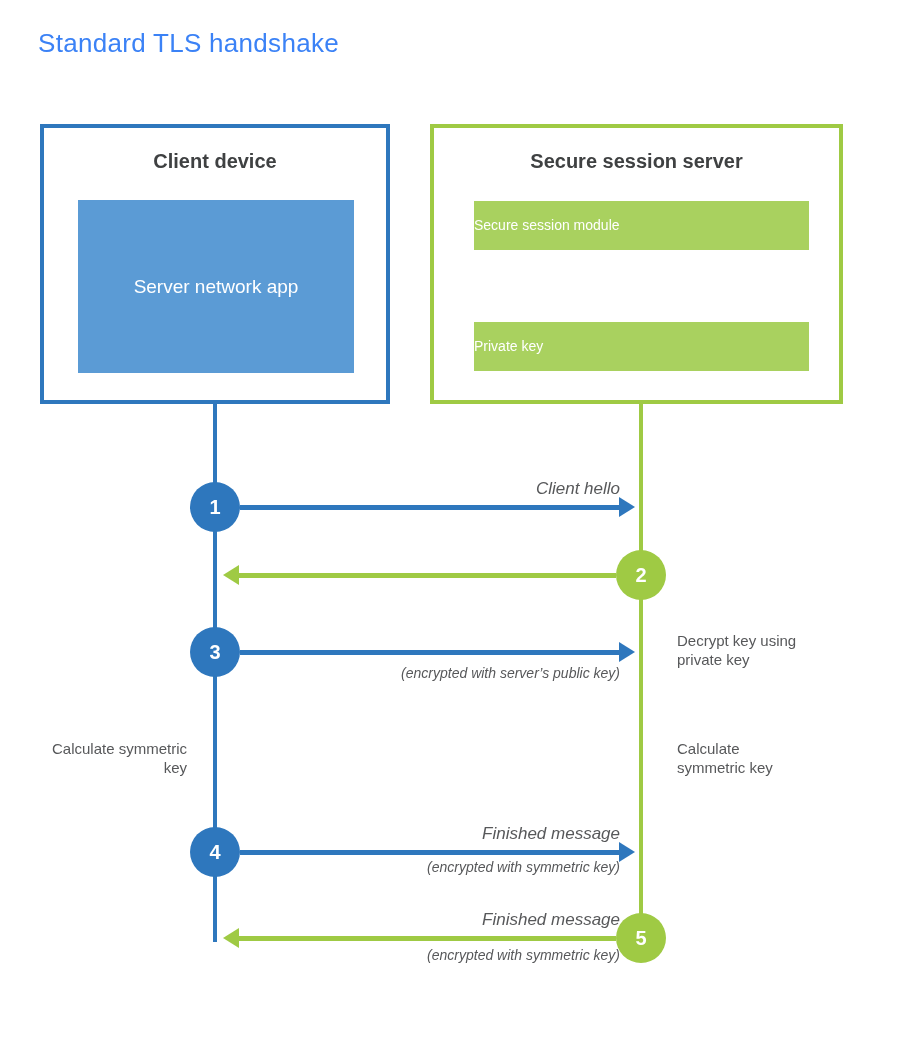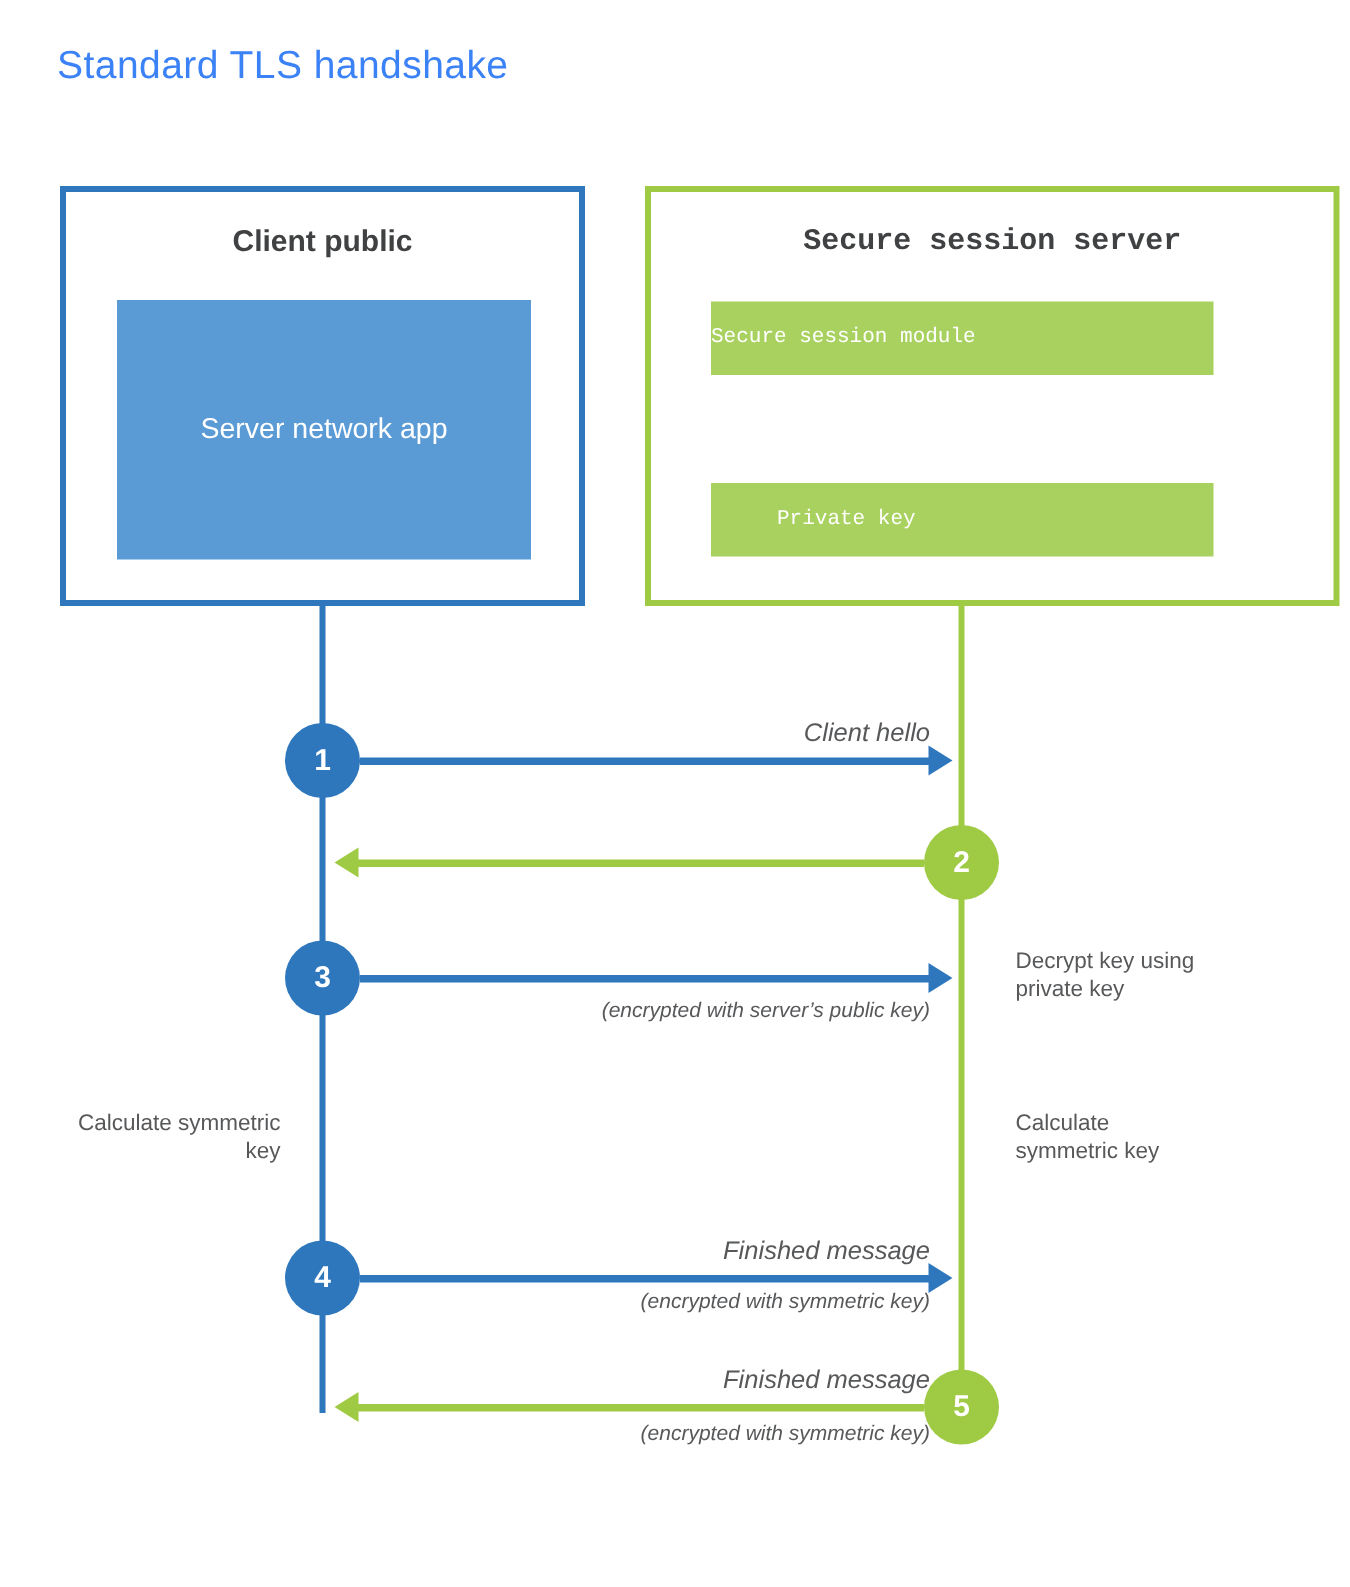--- a/index.html
+++ b/index.html
@@ -11,32 +11,32 @@
     --heading:#3f4142;
   }
   *{margin:0;padding:0;box-sizing:border-box;}
   body{background:#fff;font-family:"Liberation Sans","DejaVu Sans",sans-serif;}
   .canvas{position:relative;width:900px;height:1058px;background:#fff;overflow:hidden;}
 
   .title{position:absolute;left:38px;top:28px;font-size:26px;font-weight:300;color:#3b82f6;letter-spacing:.3px;}
 
   .box{position:absolute;top:124px;height:280px;background:#fff;border:4px solid;}
   .box.client{left:40px;width:350px;border-color:var(--blue);}
-  .box.server{left:430px;width:463px;border-color:var(--green);font-family:Liberation Mono, monospace;}
+  .box.server{left:430px;width:413px;border-color:var(--green);}
   .box-title{text-align:center;margin-top:22px;font-size:20px;font-weight:700;color:var(--heading);}
 
   .client-fill{position:absolute;left:34px;top:72px;width:276px;height:173px;background:var(--blue-fill);
     color:#fff;font-size:19px;display:flex;align-items:center;justify-content:center;text-align:center;}
   .client-fill span{display:inline-block;max-width:170px;line-height:26px;}
 
   .bar{position:absolute;left:40px;width:335px;height:49px;background:var(--green-fill);
     color:#fff;font-size:14px;text-align:left;line-height:49px;}
   .bar.b1{top:73px;}
   .bar.b2{top:133px;}
-  .bar.b3{top:194px;padding-left:44px;}
+  .bar.b3{top:194px;}
 
   .vline{position:absolute;width:4px;}
   .vline.blue{left:213px;top:404px;height:538px;background:var(--blue);}
   .vline.green{left:639px;top:404px;height:534px;background:var(--green);}
 
   .circle{position:absolute;width:50px;height:50px;border-radius:50%;color:#fff;font-weight:700;font-size:20px;
     display:flex;align-items:center;justify-content:center;}
   .circle.blue{background:var(--blue);}
   .circle.green{background:var(--green);}
 
@@ -56,21 +56,21 @@
   .note.left-side{left:45px;width:142px;text-align:right;}
 </style>
 </head>
 <body>
 
 <div class="canvas">
 
   <div class="title">Standard TLS handshake</div>
 
   <div class="box client">
-    <div class="box-title">Client public</div>
+    <div class="box-title">Client device</div>
     <div class="client-fill">
       <span>Server network app</span>
     </div>
   </div>
 
   <div class="box server">
     <div class="box-title">Secure session server</div>
     <div class="bar b1">Secure session module</div>
     <div class="bar b3">Private key</div>
   </div>

